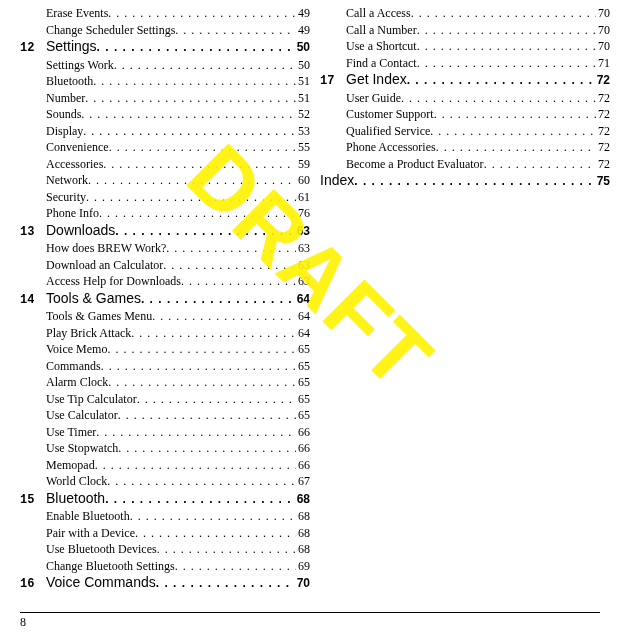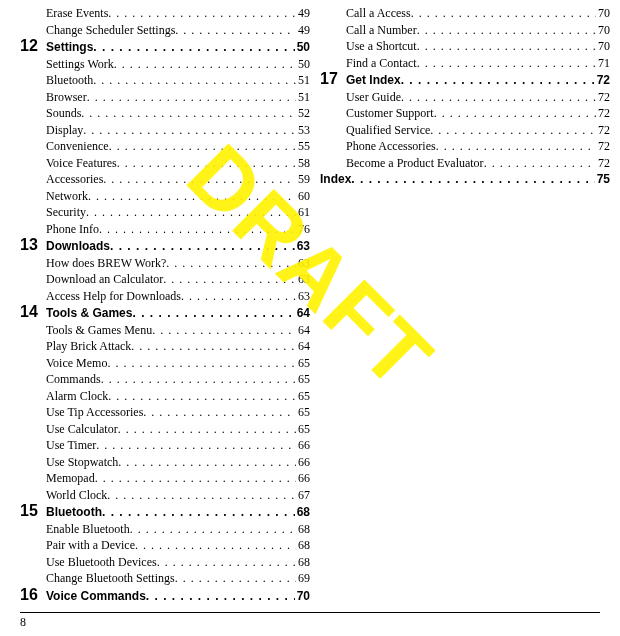--- a/index.html
+++ b/index.html
@@ -30,34 +30,34 @@
     display: flex;
     align-items: baseline;
     line-height: 16.5px;
     white-space: nowrap;
     overflow: hidden;
   }
   .chapnum {
     width: 26px;
     flex: 0 0 26px;
     font-weight: bold;
-    font-family: Liberation Sans, sans-serif;
-    font-size: 16px;
+    font-family: Liberation Mono, monospace;
+    font-size: 12px;
   }
   .indent {
     width: 26px;
     flex: 0 0 26px;
   }
   .title {
     flex: 0 0 auto;
   }
   .title.bold {
-    font-weight: bold;
+    font-weight: normal;
     font-family: Arial, Helvetica, sans-serif;
-    font-size: 12px;
+    font-size: 14px;
   }
   .leader {
     flex: 1 1 auto;
     overflow: hidden;
     letter-spacing: 1px;
   }
   .leader::before {
     content: " . . . . . . . . . . . . . . . . . . . . . . . . . . . . . . . . . . . . . . . . . . . . . . . . . . . . . . . . . . . . . . . . . . . . . . . . . . . . . . . . . .";
   }
   .pg {
@@ -138,47 +138,41 @@
           <span class="pg">50</span>
         </div>
         <div class="row">
           <span class="indent"></span>
           <span class="title">Bluetooth</span>
           <span class="leader"></span>
           <span class="pg">51</span>
         </div>
         <div class="row">
           <span class="indent"></span>
-          <span class="title">Browser</span>
+          <span class="title">Number</span>
           <span class="leader"></span>
           <span class="pg">51</span>
         </div>
         <div class="row">
           <span class="indent"></span>
           <span class="title">Sounds</span>
           <span class="leader"></span>
           <span class="pg">52</span>
         </div>
         <div class="row">
           <span class="indent"></span>
           <span class="title">Display</span>
           <span class="leader"></span>
           <span class="pg">53</span>
         </div>
         <div class="row">
           <span class="indent"></span>
           <span class="title">Convenience</span>
           <span class="leader"></span>
           <span class="pg">55</span>
-        </div>
-        <div class="row">
-          <span class="indent"></span>
-          <span class="title">Voice Features</span>
-          <span class="leader"></span>
-          <span class="pg">58</span>
         </div>
         <div class="row">
           <span class="indent"></span>
           <span class="title">Accessories</span>
           <span class="leader"></span>
           <span class="pg">59</span>
         </div>
         <div class="row">
           <span class="indent"></span>
           <span class="title">Network</span>
@@ -252,21 +246,21 @@
           <span class="pg">65</span>
         </div>
         <div class="row">
           <span class="indent"></span>
           <span class="title">Alarm Clock</span>
           <span class="leader"></span>
           <span class="pg">65</span>
         </div>
         <div class="row">
           <span class="indent"></span>
-          <span class="title">Use Tip Accessories</span>
+          <span class="title">Use Tip Calculator</span>
           <span class="leader"></span>
           <span class="pg">65</span>
         </div>
         <div class="row">
           <span class="indent"></span>
           <span class="title">Use Calculator</span>
           <span class="leader"></span>
           <span class="pg">65</span>
         </div>
         <div class="row">

